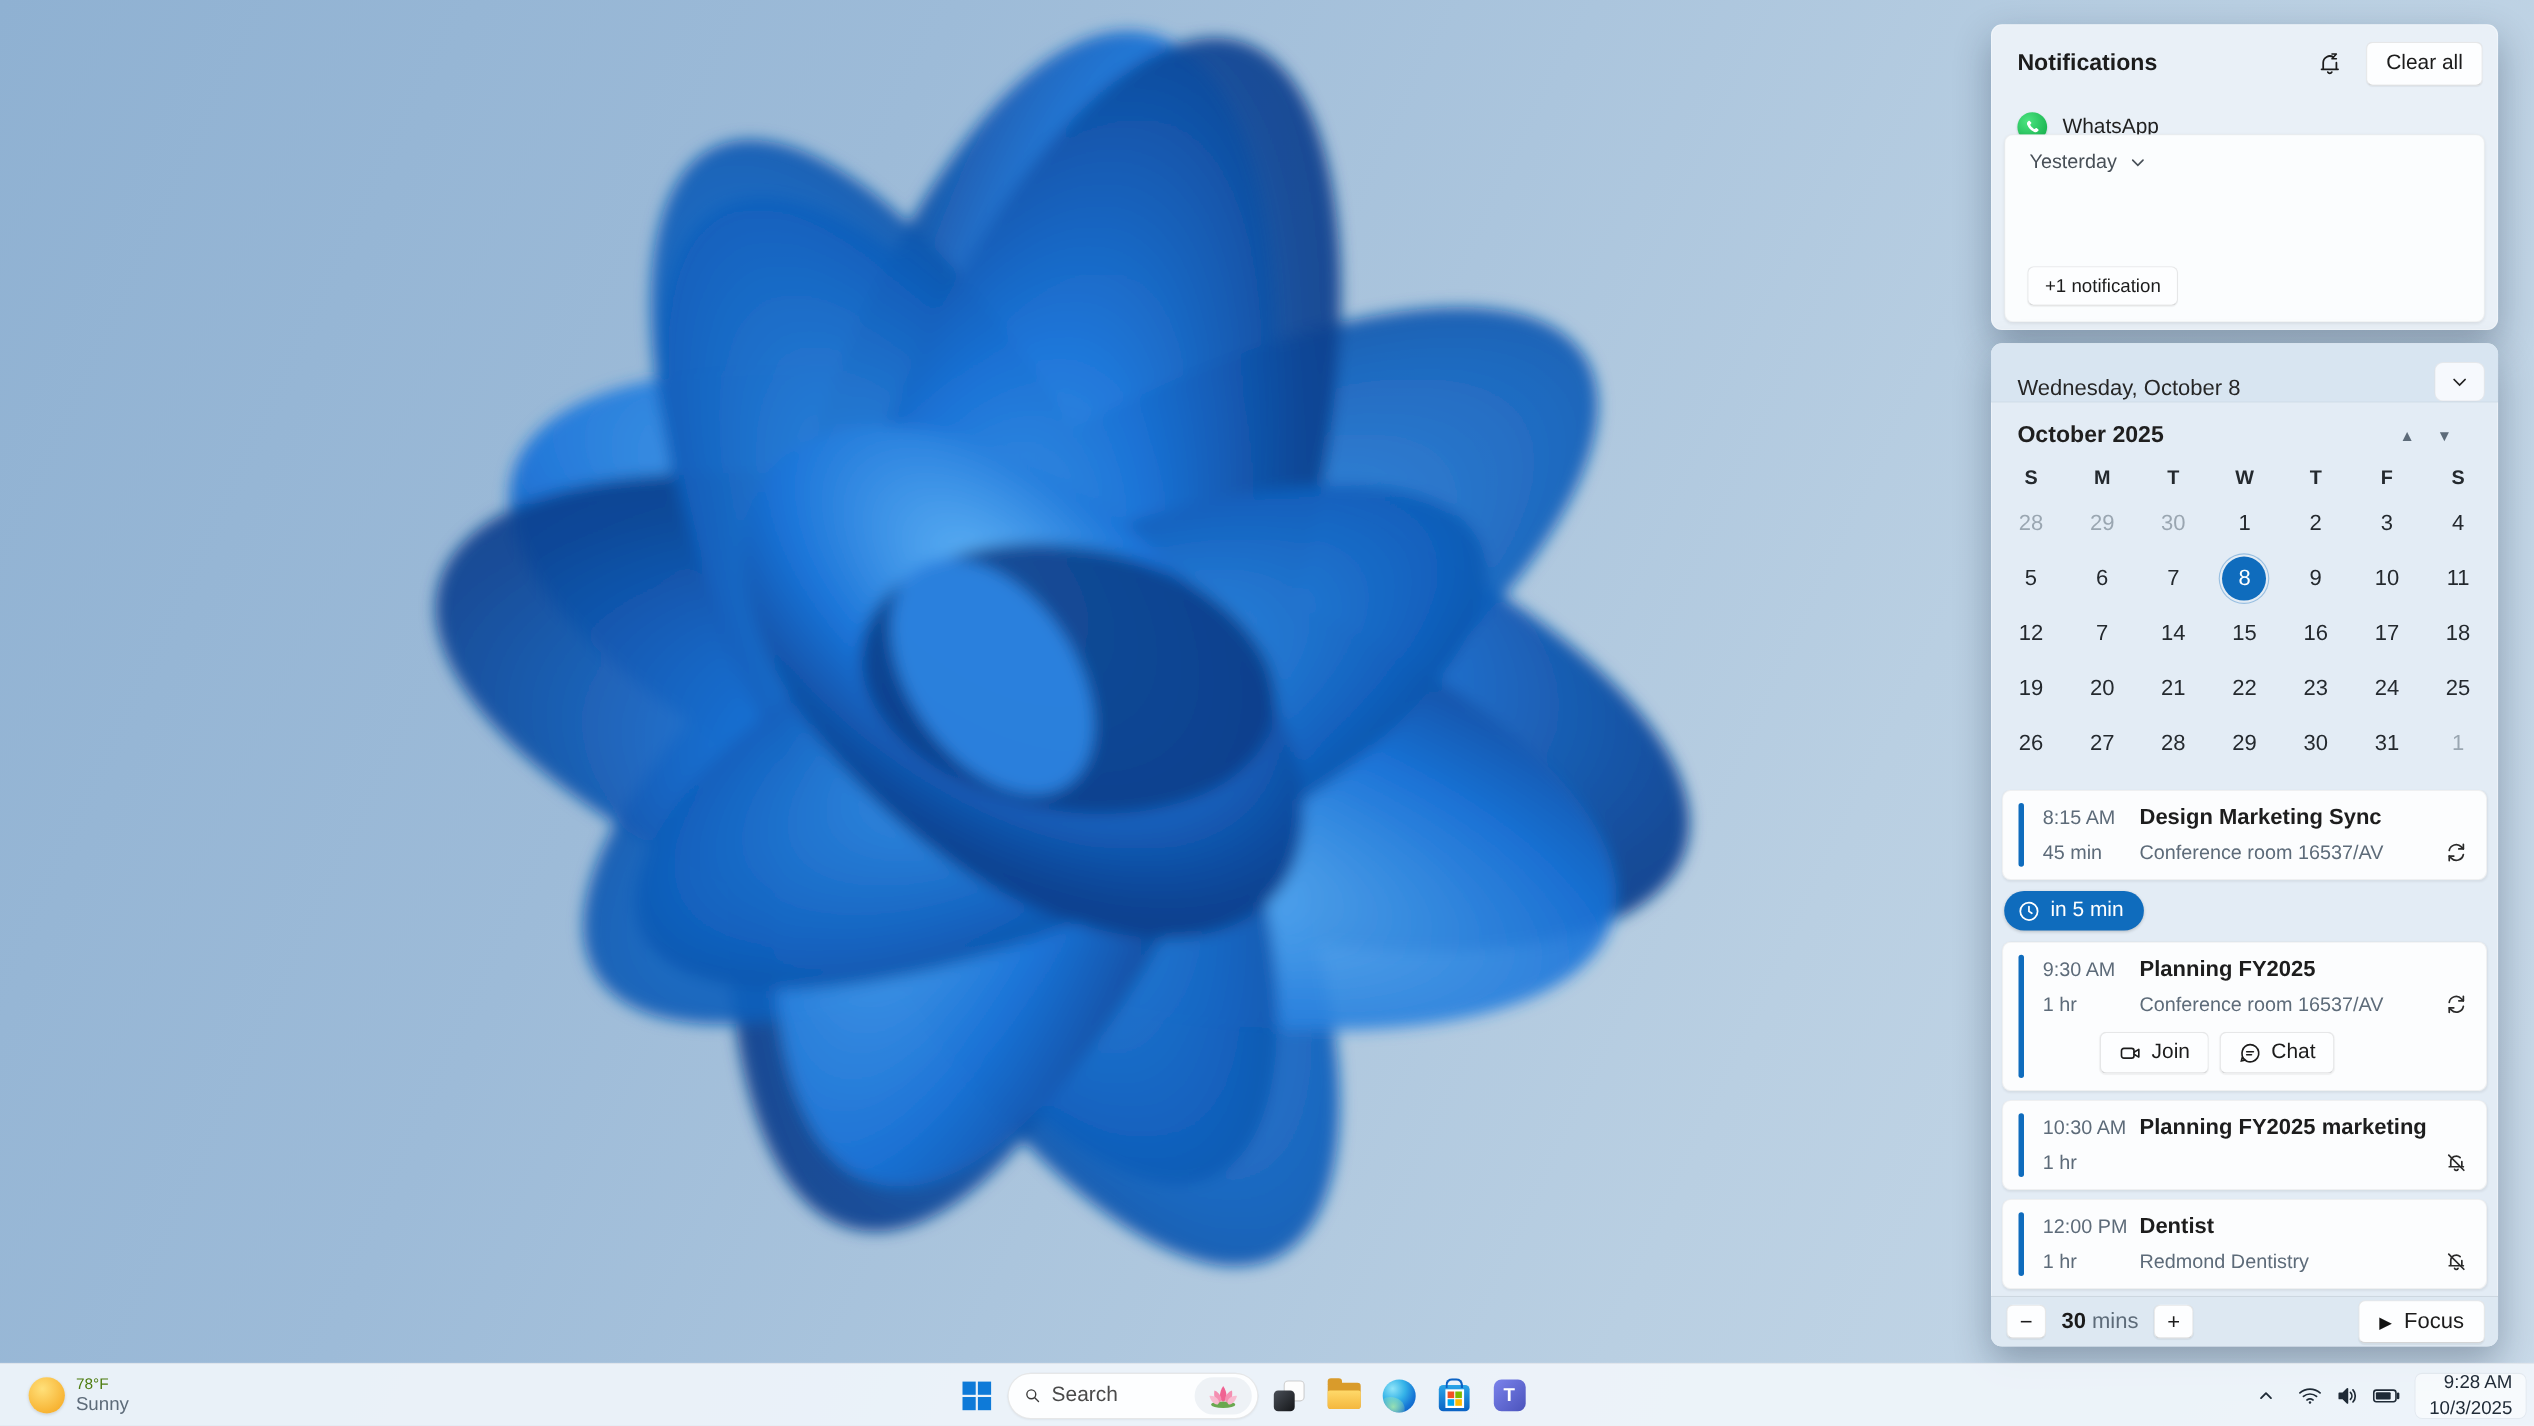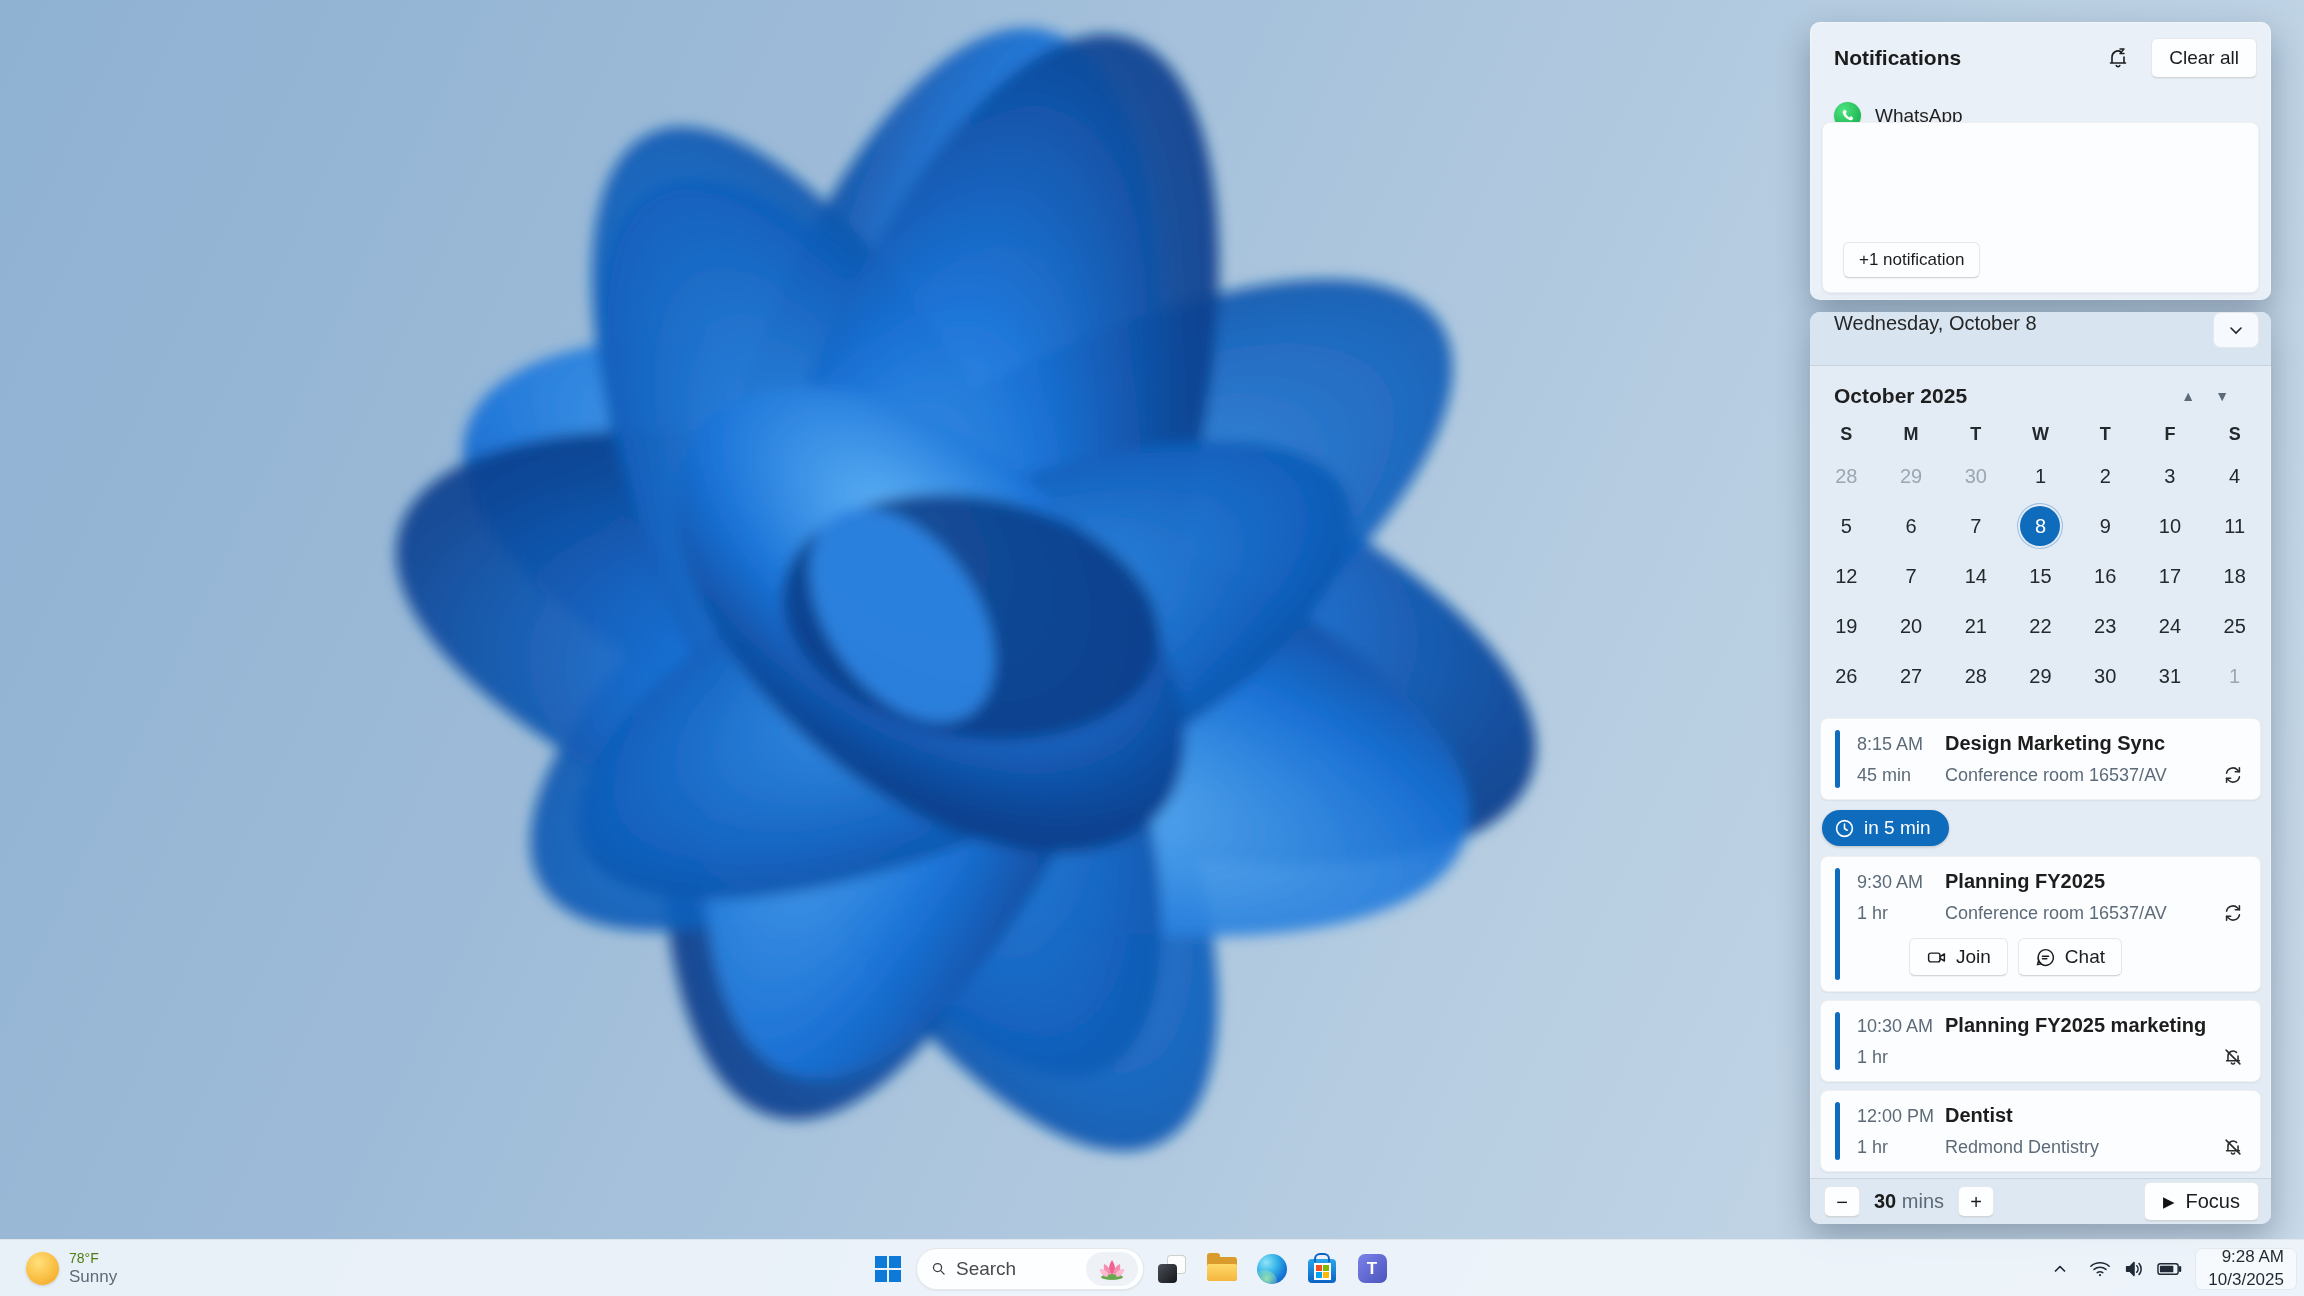--- a/index.html
+++ b/index.html
@@ -39,21 +39,21 @@
             background:radial-gradient(circle at 50% 36%, #f0c5a4 0 32%, #5d4034 33% 100%); }
   .avatar::after { content:""; position:absolute; left:6px; right:6px; bottom:-6px; height:20px;
                    background:linear-gradient(90deg,#c43b34 0 38%,#f5f2ee 38% 62%,#c43b34 62% 100%);
                    border-radius:50% 50% 0 0; }
   .sender { font-size:20px; color:#333; margin-bottom:4px; }
   .message { font-size:19px; line-height:1.32; color:#5a646e; }
   .more-chip { position:absolute; left:20px; bottom:14px; padding:7px 15px; font-size:17px; }
 
   
   .cal-datebar { height:54px; background:#d8e5f1; border-bottom:1px solid rgba(0,0,0,.08);
-                 border-radius:10px 10px 0 0; display:flex; align-items:flex-start; padding:0 12px 0 24px; }
+                 border-radius:10px 10px 0 0; display:flex; align-items:flex-end; padding:0 12px 0 24px; }
   .cal-date-label { flex:1; font-size:20px; color:#262626; }
   .cal-monthrow { display:flex; align-items:center; padding:18px 32px 0 24px; }
   .cal-month { flex:1; font-size:21px; font-weight:700; color:#1f1f1f; }
   .tri-btn { border:none; background:transparent; color:#5d6b79; font-size:14px; cursor:pointer; padding:4px 10px; }
   .cal-dow { display:grid; grid-template-columns:repeat(7,1fr); padding:16px 4px 0 4px; }
   .cal-dow span { text-align:center; font-size:18px; font-weight:700; color:#24292e; }
   .cal-grid { display:grid; grid-template-columns:repeat(7,1fr); grid-auto-rows:50px; padding:6px 4px 0 4px; }
   .cal-cell { display:flex; align-items:center; justify-content:center; font-size:20px; color:#24292e; cursor:pointer; }
   .cal-cell.muted { color:#9aa6b1; }
   .cal-cell .sel-circle { width:40px; height:40px; border-radius:50%; background:#0f6cbd; color:#fff;
@@ -194,20 +194,26 @@
     <div class="app-row">
       <span class="wa-icon">
         <svg width="15" height="15" viewBox="0 0 24 24" fill="#fff">
           <path d="M6.6 3.2c.5-.5 1.3-.5 1.8 0l2 2c.5.5.5 1.3 0 1.8l-1 1c-.3.3-.3.8-.1 1.2a12 12 0 0 0 5.5 5.5c.4.2.9.2 1.2-.1l1-1c.5-.5 1.3-.5 1.8 0l2 2c.5.5.5 1.3 0 1.8l-1.2 1.2c-1 1-2.5 1.4-3.8.9A20 20 0 0 1 4.5 8.2c-.5-1.3-.1-2.8.9-3.8z"></path>
         </svg>
       </span>
       <span class="app-name">WhatsApp</span>
     </div>
 
     <div class="notif-card">
+      <div class="group-row">
+        <span>Yesterday</span>
+        <svg width="15" height="15" viewBox="0 0 16 16" fill="none" stroke="#474f57" stroke-width="1.6" stroke-linecap="round">
+            <path d="M3 6l5 5 5-5"></path>
+          </svg>
+      </div>
       <button class="btn more-chip">+1 notification</button>
     </div>
   </section>
 
   <section class="panel cal-panel">
     <div class="cal-datebar">
       <div class="cal-date-label">Wednesday, October 8</div>
       <button class="icon-btn" style="background:rgba(252,253,255,.85);border:1px solid rgba(0,0,0,.07);width:46px;height:36px">
         <svg width="16" height="16" viewBox="0 0 16 16" fill="none" stroke="#222" stroke-width="1.6" stroke-linecap="round">
             <path d="M3 6l5 5 5-5"></path>

